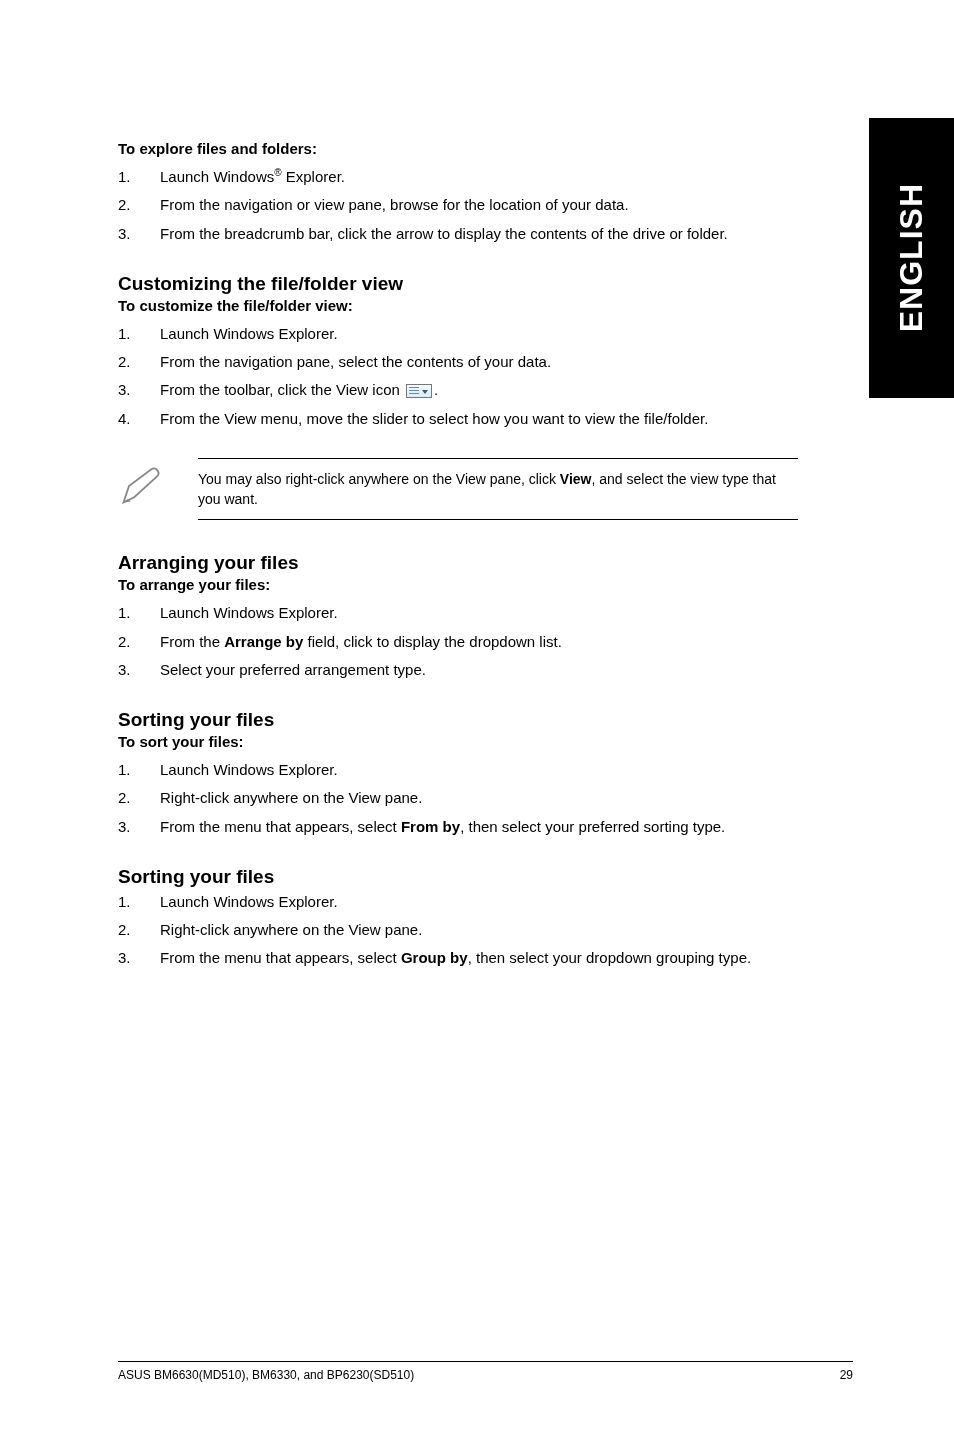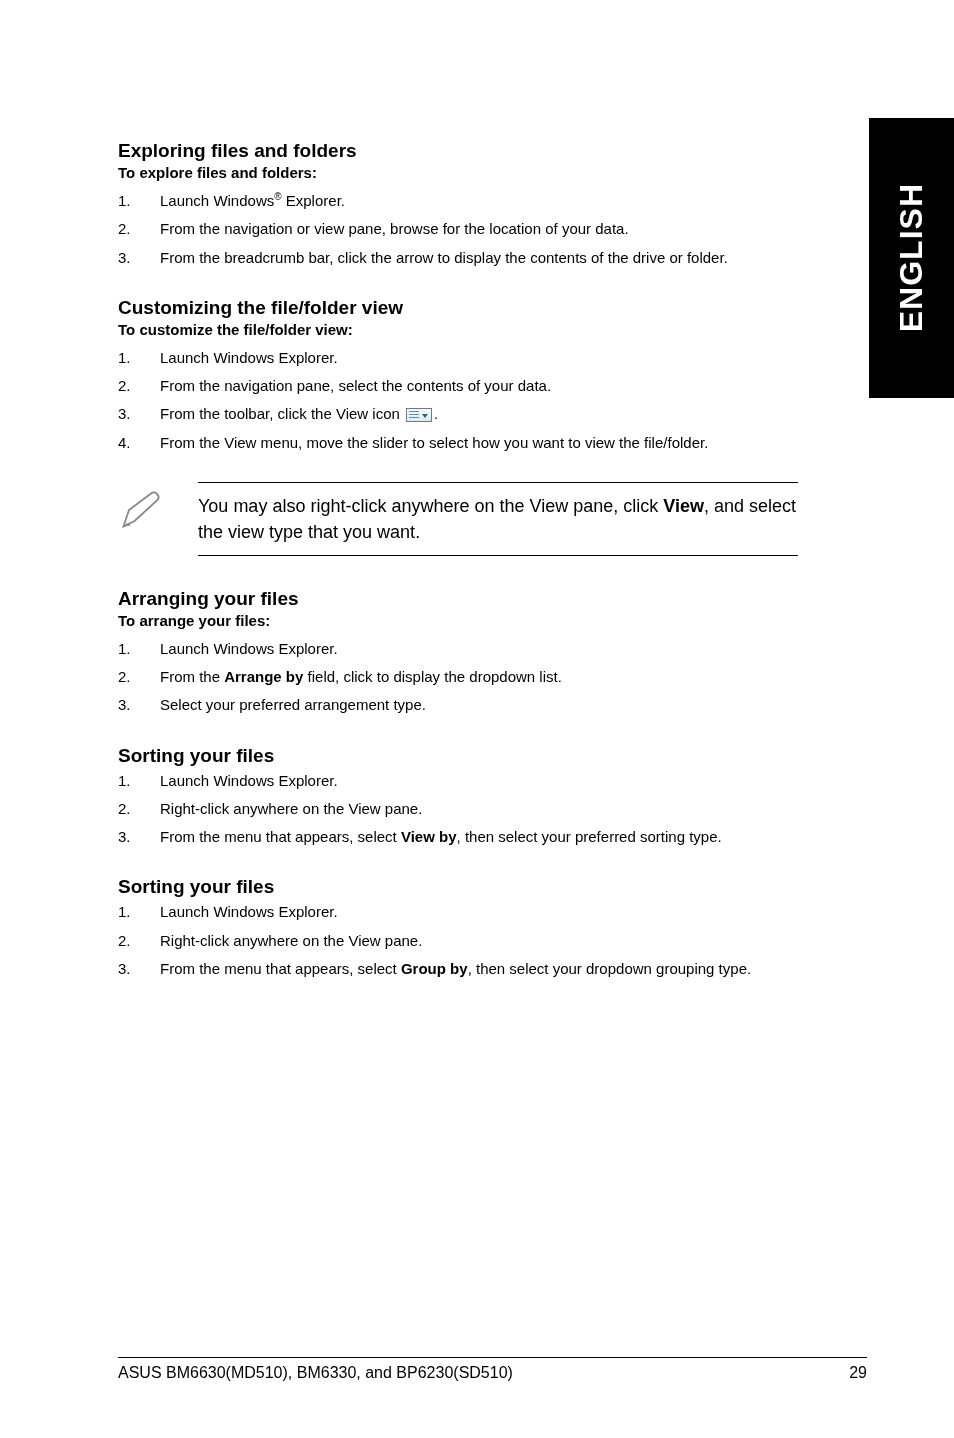--- a/index.html
+++ b/index.html
@@ -62,49 +62,48 @@
     margin: 16px 0 32px 0;
     align-items: flex-start;
   }
   .note-icon { width: 80px; flex-shrink: 0; padding-top: 6px; }
   .note-icon svg { width: 44px; height: 44px; }
   .note-text {
     flex: 1;
     border-top: 1px solid #000;
     border-bottom: 1px solid #000;
     padding: 10px 0;
-    font-size: 18px;
+    font-size: 14px;
     line-height: 1.45;
   }
   .footer {
     position: absolute;
     bottom: 56px;
     left: 118px;
-    right: 87px;
+    right: 101px;
     border-top: 1px solid #000;
     padding-top: 6px;
     display: flex;
     justify-content: space-between;
-    font-size: 16px;
+    font-size: 12px;
   }
   .section-block { margin-bottom: 6px; }
 </style>
 </head>
 <body>
 
 <div class="page">
 
   <div class="side-tab">
     <span>ENGLISH</span>
   </div>
 
   <div class="content">
 
     <div class="section-block">
-      <h2 class="section">Exploring files and folders</h2>
       <p class="sub">To explore files and folders:</p>
       <ol>
         <li>
           <span class="num">1.</span>
           <span class="txt">
             <span>Launch Windows</span><span class="sup">®</span><span> Explorer.</span>
           </span>
         </li>
         <li>
           <span class="num">2.</span>
@@ -170,33 +169,34 @@
         </li>
         <li>
           <span class="num">3.</span>
           <span class="txt">Select your preferred arrangement type.</span>
         </li>
       </ol>
     </div>
 
     <div class="section-block" style="margin-top:12px;">
       <h2 class="section">Sorting your files</h2>
+      <p class="sub">To sort your files:</p>
       <ol>
         <li>
           <span class="num">1.</span>
           <span class="txt">Launch Windows Explorer.</span>
         </li>
         <li>
           <span class="num">2.</span>
           <span class="txt">Right-click anywhere on the View pane.</span>
         </li>
         <li>
           <span class="num">3.</span>
           <span class="txt">
-            <span>From the menu that appears, select </span><b>View by</b><span>, then select your preferred sorting type.</span>
+            <span>From the menu that appears, select </span><b>From by</b><span>, then select your preferred sorting type.</span>
           </span>
         </li>
       </ol>
     </div>
 
     <div class="section-block" style="margin-top:18px;">
       <h2 class="section">Sorting your files</h2>
       <ol>
         <li>
           <span class="num">1.</span>

